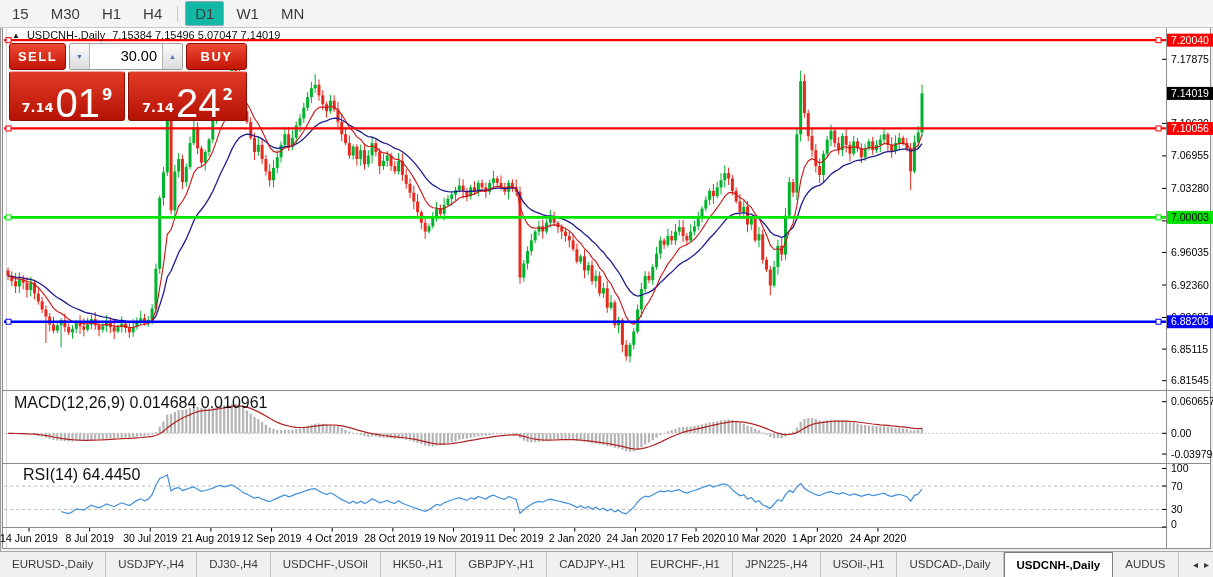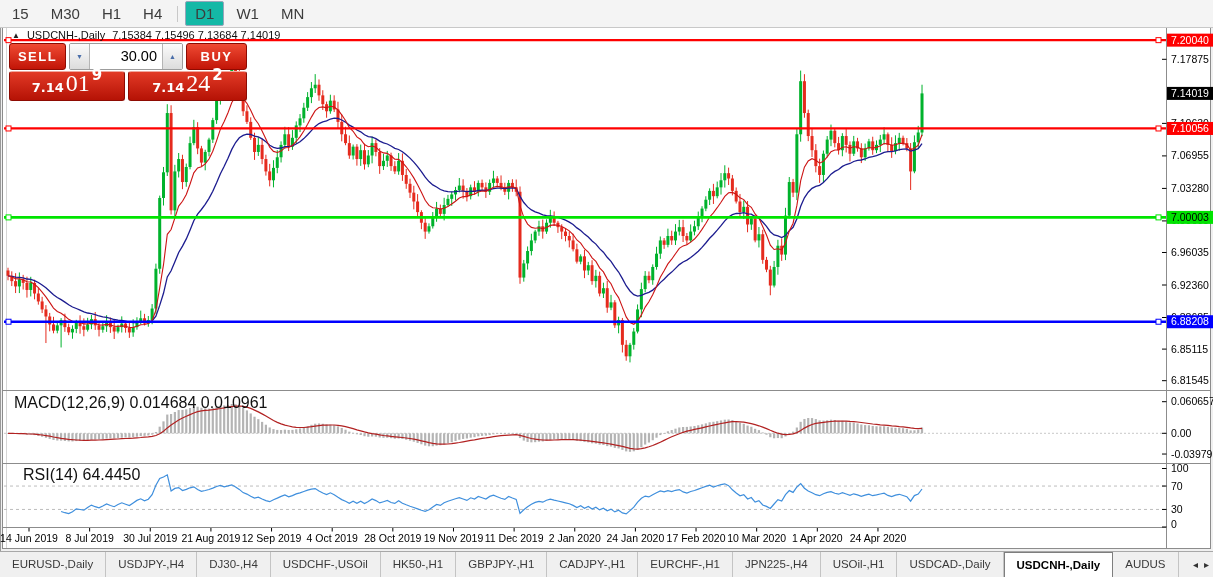--- a/index.html
+++ b/index.html
@@ -26,28 +26,28 @@
            align-items:center;justify-content:center;cursor:pointer;}
   .sell-btn{flex:0 0 55px;}
   .buy-btn{flex:1 1 auto;margin-left:3px;}
   .vol-group{flex:0 0 112px;margin-left:3px;display:flex;background:#fff;
              border:1px solid #9c9c9c;border-radius:2px;overflow:hidden;}
   .spin{width:19px;background:linear-gradient(#fbfbfb,#dcdcdc);border:0;color:#4a6ea9;
         font-size:7px;display:flex;align-items:center;justify-content:center;cursor:pointer;}
   .spin.left{border-right:1px solid #b5b5b5;}
   .spin.right{border-left:1px solid #b5b5b5;}
   .vol-field{flex:1;font-size:14.5px;color:#000;text-align:right;line-height:25px;padding-right:5px;background:#fff;}
-  .tp-row2{display:flex;height:30px;margin-top:1px;}
+  .tp-row2{display:flex;height:50px;margin-top:1px;}
   .price-box{background:linear-gradient(#e23a26,#b51205);border:1px solid #8e0b02;border-top:1px solid #f0a79d;
              border-radius:3px;color:#fff;display:flex;align-items:flex-end;justify-content:center;
              padding-bottom:2px;cursor:pointer;}
   .price-box.sell{flex:0 0 114px;}
   .price-box.buy{flex:1 1 auto;margin-left:3px;}
   .pp{font-size:13px;font-weight:bold;margin-right:2px;line-height:20px;font-family:"DejaVu Sans",sans-serif;}
-  .pm{font-size:24px;line-height:30px;font-family:Liberation Serif, serif;}
+  .pm{font-size:40px;line-height:30px;font-family:Liberation Sans, sans-serif;}
   .ps{font-size:15px;font-weight:bold;position:relative;top:-14px;margin-left:2px;font-family:"DejaVu Sans",sans-serif;}
   
   .ind-label{position:absolute;z-index:6;font-size:16px;color:#111;white-space:nowrap;}
   
   .tabbar{position:absolute;left:0;top:551px;width:100%;height:26px;background:#f0f0f0;
           border-top:1px solid #a8a8a8;display:flex;align-items:stretch;z-index:5;overflow:hidden;}
   .tabs-scroll{display:flex;flex:1 1 auto;overflow:hidden;}
   .tab{padding:0 12px;font-size:11.5px;color:#3a3a3a;line-height:24px;white-space:nowrap;
        border-right:1px solid #c4c4c4;cursor:pointer;text-align:right;}
   .tab.active{background:#fff;border:1px solid #7e7e7e;border-bottom:1px solid #fff;
@@ -926,21 +926,21 @@
       <div class="tf">H4</div>
       <div class="tf-sep"></div>
       <div class="tf active">D1</div>
       <div class="tf">W1</div>
       <div class="tf">MN</div>
     </div>
 
   <div class="chart-title">
     <span class="tri">▲</span>
     <span>USDCNH-,Daily</span>
-    <span>7.15384 7.15496 7.13684 7.14019</span>
+    <span>7.15384 7.15496 5.07047 7.14019</span>
   </div>
 
   <div class="trade-panel">
     <div class="tp-row1">
       <div class="btn-red sell-btn">SELL</div>
       <div class="vol-group">
         <div class="spin left">▼</div>
         <div class="vol-field">30.00</div>
         <div class="spin right">▲</div>
       </div>

